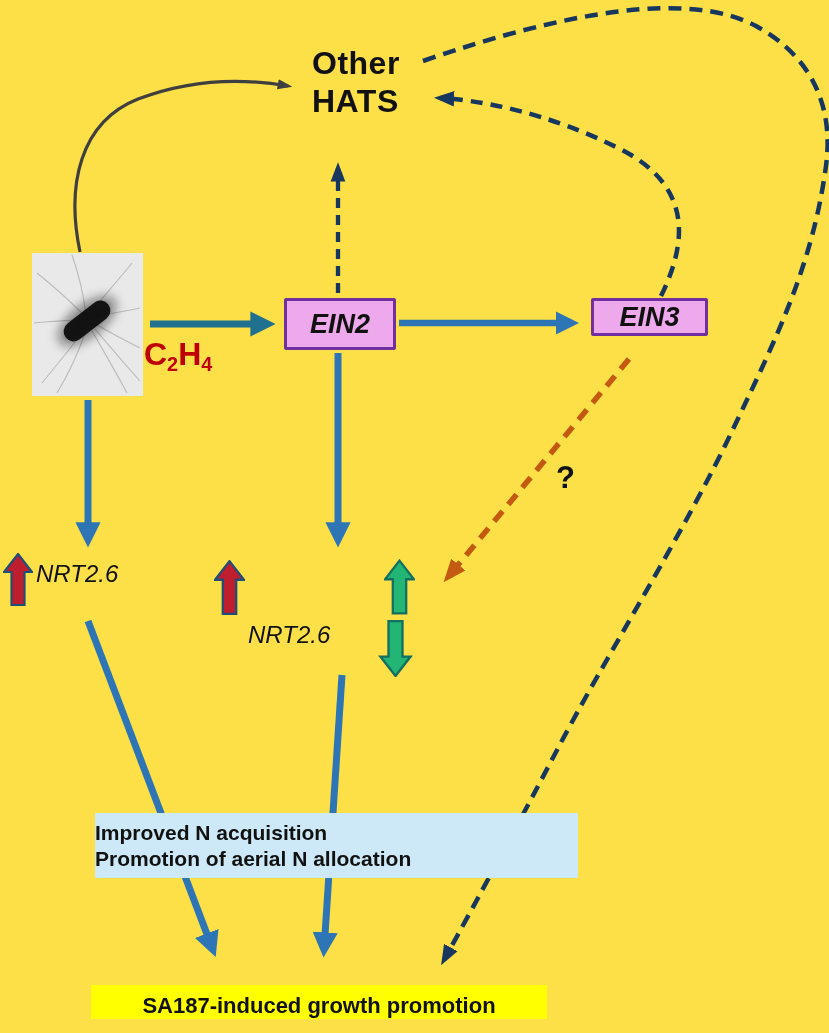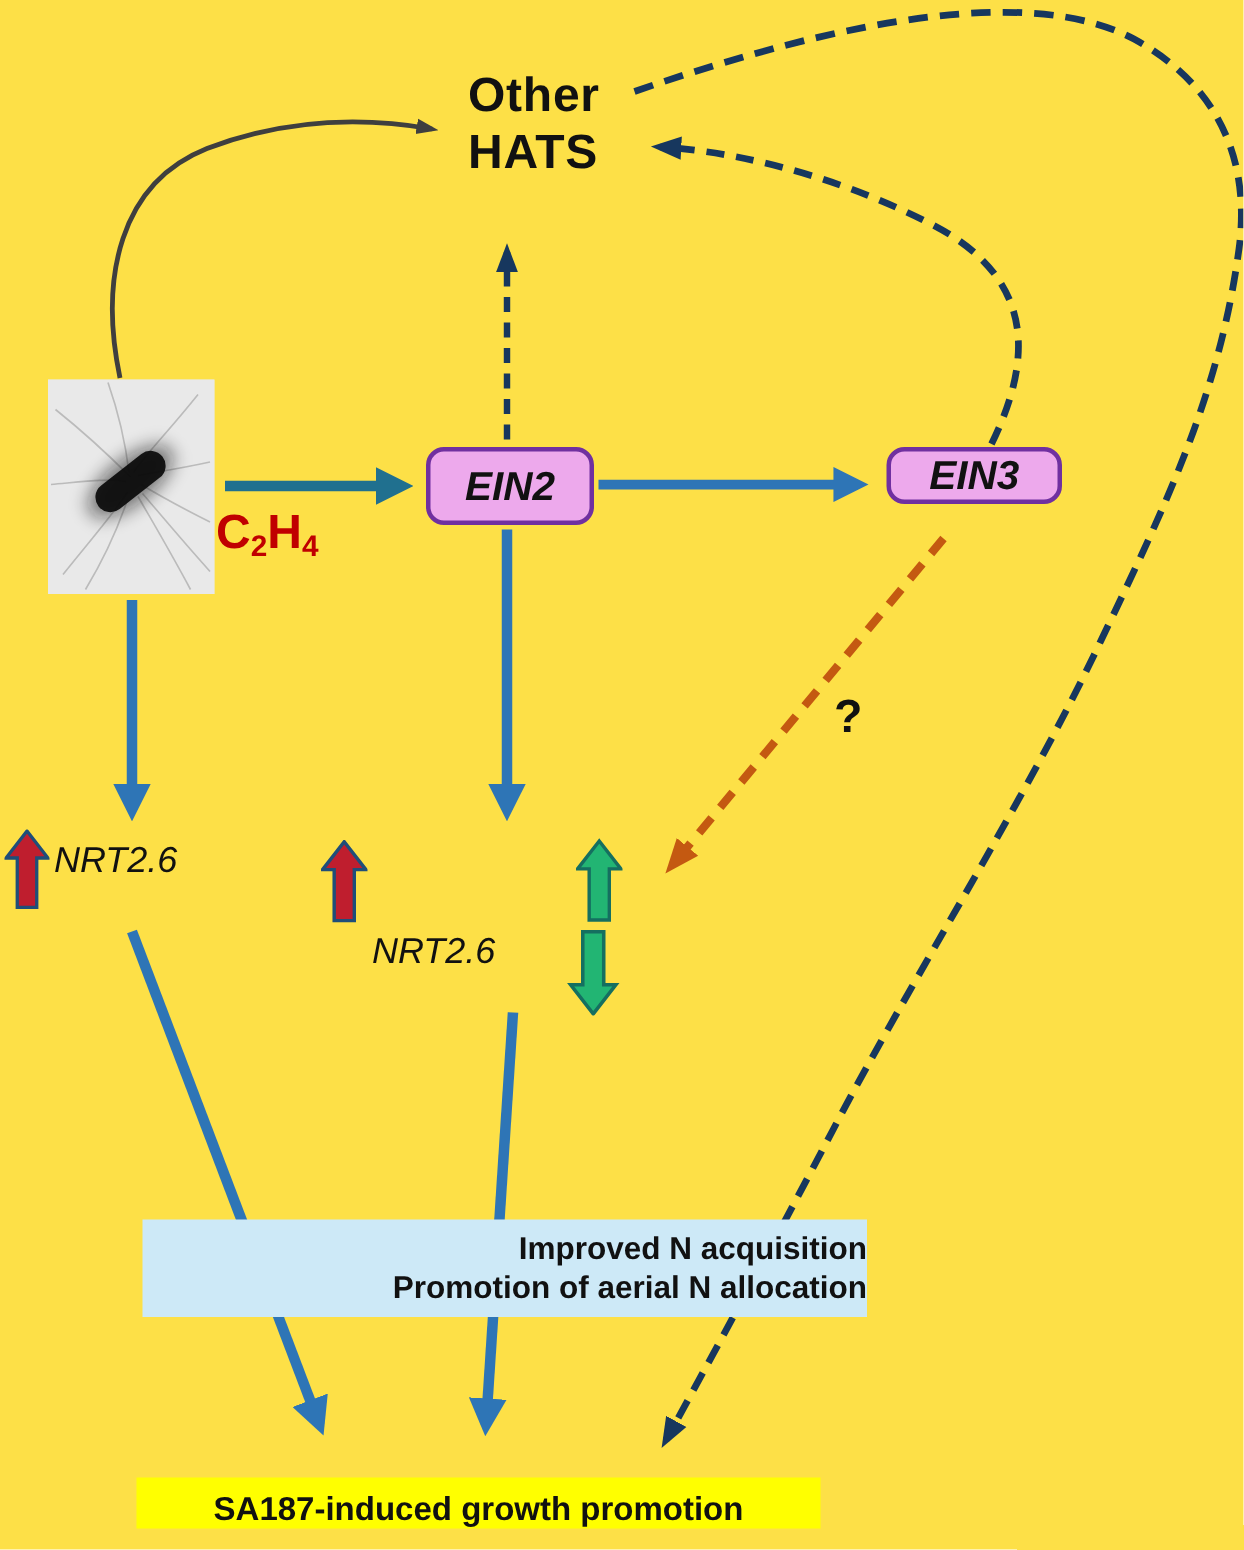--- a/index.html
+++ b/index.html
@@ -2,28 +2,28 @@
 <html><head>
 <meta charset="utf-8">
 <style>
   html,body{margin:0;padding:0;background:#ffffff;}
   body{font-family:"Liberation Sans", sans-serif;}
   #canvas{position:relative;width:829px;height:1033px;background:#fde047;overflow:hidden;}
   #arrow-layer{position:absolute;left:0;top:0;z-index:1;}
   .abs{position:absolute;z-index:2;}
 
   .big-label{font-weight:bold;font-size:32px;line-height:38px;color:#111;letter-spacing:.5px;}
-  .gene-box{box-sizing:border-box;background:#eda9ec;border:3.5px solid #7030a0;border-radius:12px;
+  .gene-box{box-sizing:border-box;background:#eda9ec;border:3.5px solid #7030a0;border-radius:2px;
             display:flex;align-items:center;justify-content:center;
             font-weight:bold;font-style:italic;font-size:27px;color:#111;}
   .nrt-label{font-weight:normal;font-style:italic;font-size:24px;color:#111;white-space:nowrap;}
   .c2h4{color:#c00000;font-weight:bold;font-size:32px;white-space:nowrap;}
   .c2h4 .sub{font-size:0.62em;vertical-align:-0.28em;font-weight:bold;}
   .qmark{font-weight:bold;font-size:31px;color:#111;}
-  .n-box{box-sizing:border-box;background:#cde9f7;text-align:right;
+  .n-box{box-sizing:border-box;background:#cde9f7;text-align:left;
          font-weight:bold;font-size:21px;line-height:26px;color:#111;padding-top:7px;}
   .growth-box{box-sizing:border-box;background:#ffff00;text-align:center;
               font-weight:bold;font-size:22px;line-height:42px;color:#111;}
   .micrograph{background:#e8e8e8;}
 </style>
 </head>
 <body>
 
 <div id="canvas">
 

